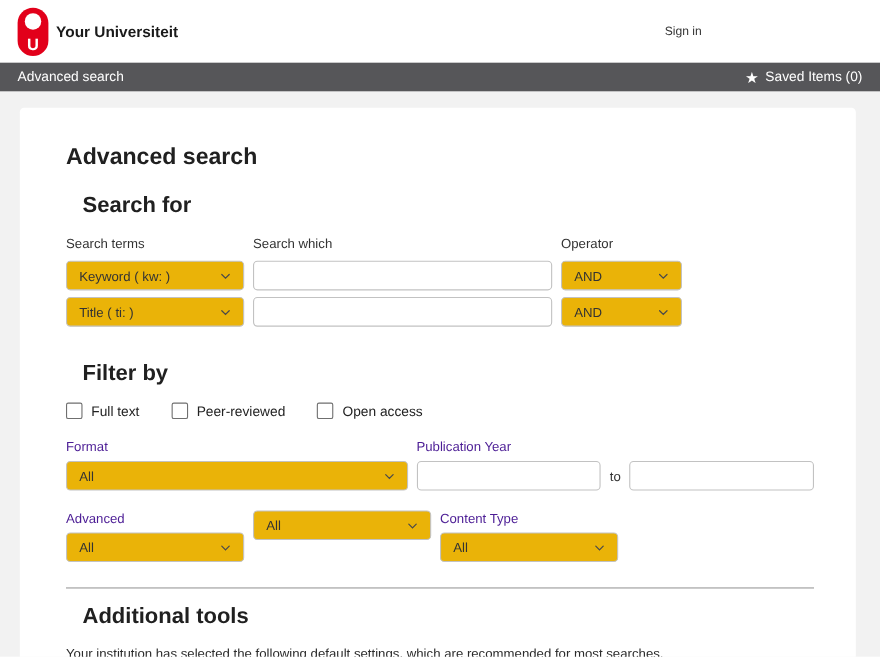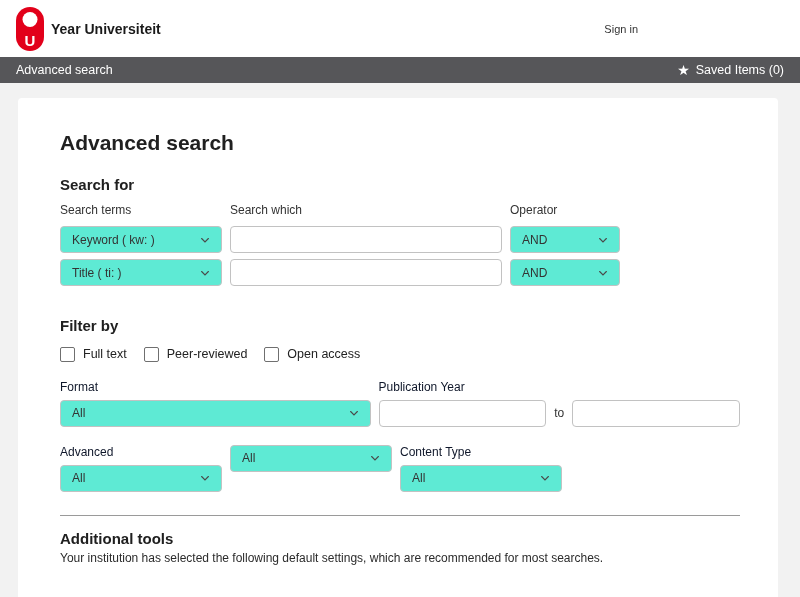--- a/index.html
+++ b/index.html
@@ -46,58 +46,58 @@
   .star { font-size: 14px; margin-right: 6px; line-height: 1; }
 
   
   .card {
     width: 760px; margin-left: 18px; margin-top: 15px;
     background: #fff; border-radius: 4px 4px 0 0;
     height: 620px;
     padding: 33px 38px 0 42px;
   }
   h1 { font-size: 21px; font-weight: 700; margin: 0; color: #202020; line-height: 1.15; }
-  h2 { font-size: 15px; font-weight: 700; margin: 0; color: #202020; line-height: 1.15; }
+  h2 { font-size: 20px; font-weight: 700; margin: 15px; color: #202020; line-height: 1.15; }
   .h-search-for { margin-top: 21px; }
   .h-filter-by  { margin-top: 31px; }
   .h-additional { margin-top: 14px; }
 
   .grid-labels, .srow {
     display: grid; grid-template-columns: 162px 272px 110px; column-gap: 8px;
   }
   .grid-labels { margin-top: 10px; margin-bottom: 9px; font-size: 12px; color: #333; }
   .srow { margin-bottom: 6px; }
 
   .select {
-    height: 27px; border: 1px solid #c2c2c2; border-radius: 4px; background: #5eead4;
+    height: 27px; border: 1px solid #c2c2c2; border-radius: 4px; background: #eab308;
     display: flex; align-items: center; justify-content: space-between;
     padding: 0 10px 0 11px; font-size: 12px; color: #333; cursor: pointer;
   }
   .chev { flex: 0 0 auto; margin-left: 6px; display: block; }
   input.text-input {
     height: 27px; border: 1px solid #c2c2c2; border-radius: 4px;
     padding: 0 8px; font-size: 12.5px; font-family: "Liberation Sans", sans-serif;
     outline: none; width: 100%;
   }
   .plus-btn {
     width: 53px; height: 27px; border: 1px solid #c2c2c2; border-radius: 4px;
     background: #fff; display: flex; align-items: center; justify-content: center;
     cursor: pointer; padding: 0;
   }
 
-  .checks { display: flex; align-items: flex-end; margin-top: 12px; }
+  .checks { display: flex; align-items: flex-end; margin-top: 12px; gap: 12px; }
   .check-item { display: flex; align-items: center; margin-right: 17px; cursor: pointer; }
   .cb {
     width: 15px; height: 15px; border: 1.5px solid #6f6f6f; border-radius: 2px;
     background: #fff; margin-right: 8px; flex: 0 0 auto; cursor: pointer;
   }
   .check-label { font-size: 12.5px; color: #222; }
 
   .field { display: flex; flex-direction: column; }
-  .field-label { font-size: 12px; color: #0f172a; margin-bottom: 6px; line-height: 14px; }
+  .field-label { font-size: 12px; color: #4c1d95; margin-bottom: 6px; line-height: 14px; }
   .row-format { display: flex; margin-top: 18px; }
   .row-lang   { display: flex; margin-top: 18px; column-gap: 8px; }
   .w-330 { width: 330px; }
   .w-162 { width: 162px; }
   .pubyear { margin-left: 8px; }
   .pubyear-inputs { display: flex; align-items: center; }
   .year-from { width: 153px; } .year-to { width: 155px; }
   .to-label { font-size: 12px; color: #333; margin: 0 8px; }
 
   .divider { border: none; border-top: 1px solid #9a9a9a; margin: 23px 0 0 0; }
@@ -105,21 +105,21 @@
 </style>
 </head>
 <body>
 
 <header class="topbar">
   <div class="brand">
     <div class="logo">
       <span class="logo-circle"></span>
       <span class="logo-u">U</span>
     </div>
-    <span class="brand-name">Year Universiteit</span>
+    <span class="brand-name">Your Universiteit</span>
   </div>
   <a class="sign-in">Sign in</a>
 </header>
 
 <nav class="navbar">
   <span class="nav-title">Advanced search</span>
   <span class="saved-items">
     <span class="star">★</span>
     <span>Saved Items (0)</span>
   </span>

